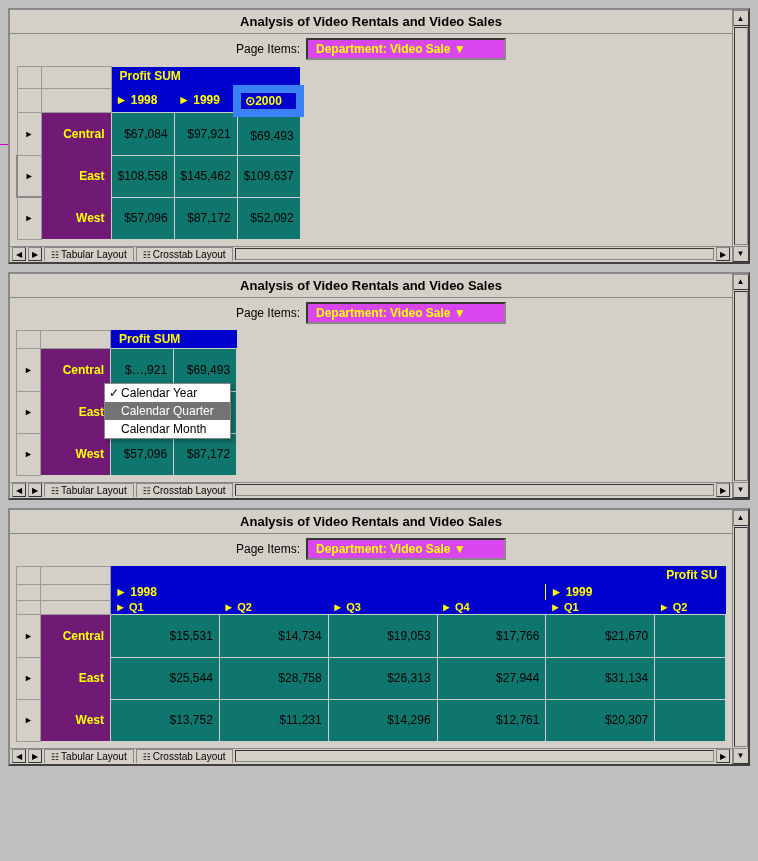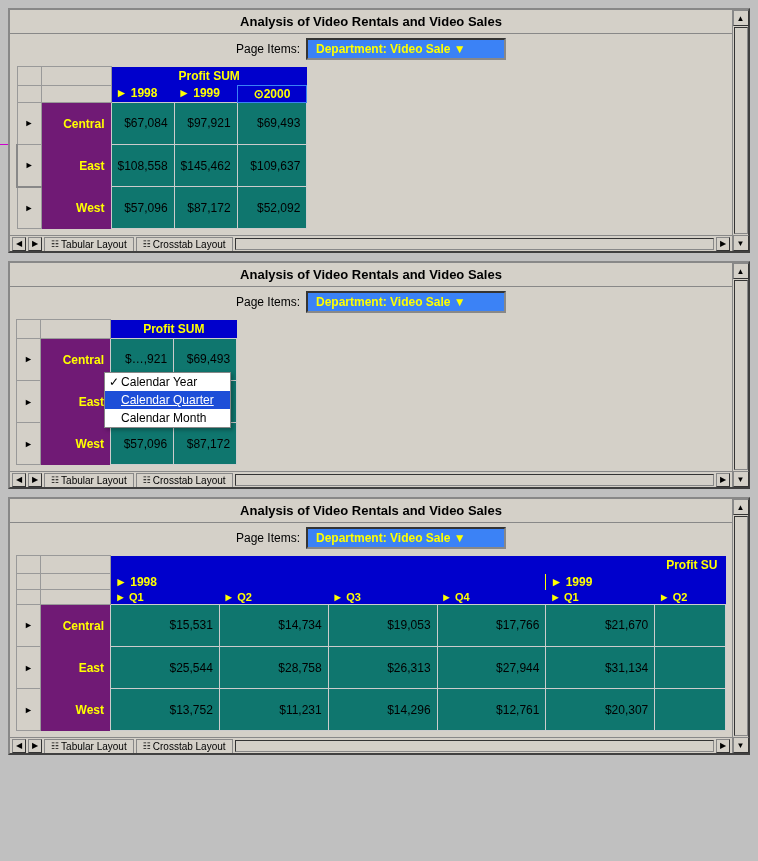--- a/index.html
+++ b/index.html
@@ -38,21 +38,21 @@
       justify-content: center;
     }
 
     .page-items-label {
       font-size: 12px;
       margin-right: 6px;
       white-space: nowrap;
     }
 
     .dept-dropdown {
-      background: #3b82f6;
+      background: #d946ef;
       color: #ffff00;
       font-weight: bold;
       font-size: 12px;
       padding: 2px 8px;
       border: 2px inset #888;
       display: flex;
       align-items: center;
       min-width: 200px;
     }
 
@@ -65,40 +65,39 @@
     .pivot-table {
       border-collapse: collapse;
       width: auto;
     }
 
     
     .profit-sum-header {
       background: #0000cc;
       color: #ffff00;
       font-weight: bold;
-      text-align: center;
     }
 
     .year-header {
       background: #0000cc;
       color: #ffff00;
       font-weight: bold;
       text-align: left;
       padding: 1px 4px;
       white-space: nowrap;
     }
 
     .year-header-active {
       background: #0000cc;
       color: #ffff00;
       font-weight: bold;
       text-align: left;
-      padding: 1px 16px;
-      white-space: nowrap;
-      border: 1px solid #3b82f6;
+      padding: 1px 4px;
+      white-space: nowrap;
+      border: 8px solid #3b82f6;
     }
 
     .row-label {
       background: #701a75;
       color: #ffff00;
       font-weight: bold;
       padding: 14px 6px;
       white-space: nowrap;
       text-align: right;
     }
@@ -221,23 +220,22 @@
       padding: 2px 4px;
       font-size: 12px;
       cursor: pointer;
       white-space: nowrap;
       display: flex;
       align-items: center;
       gap: 2px;
     }
 
     .dropdown-item-active {
-      background: #1d4ed8;
+      background: #737373;
       color: white;
-      text-decoration: underline;
     }
 
     
     .panel-inner {
       position: relative;
       padding-right: 16px;
     }
 
     
     .quarter-header {

